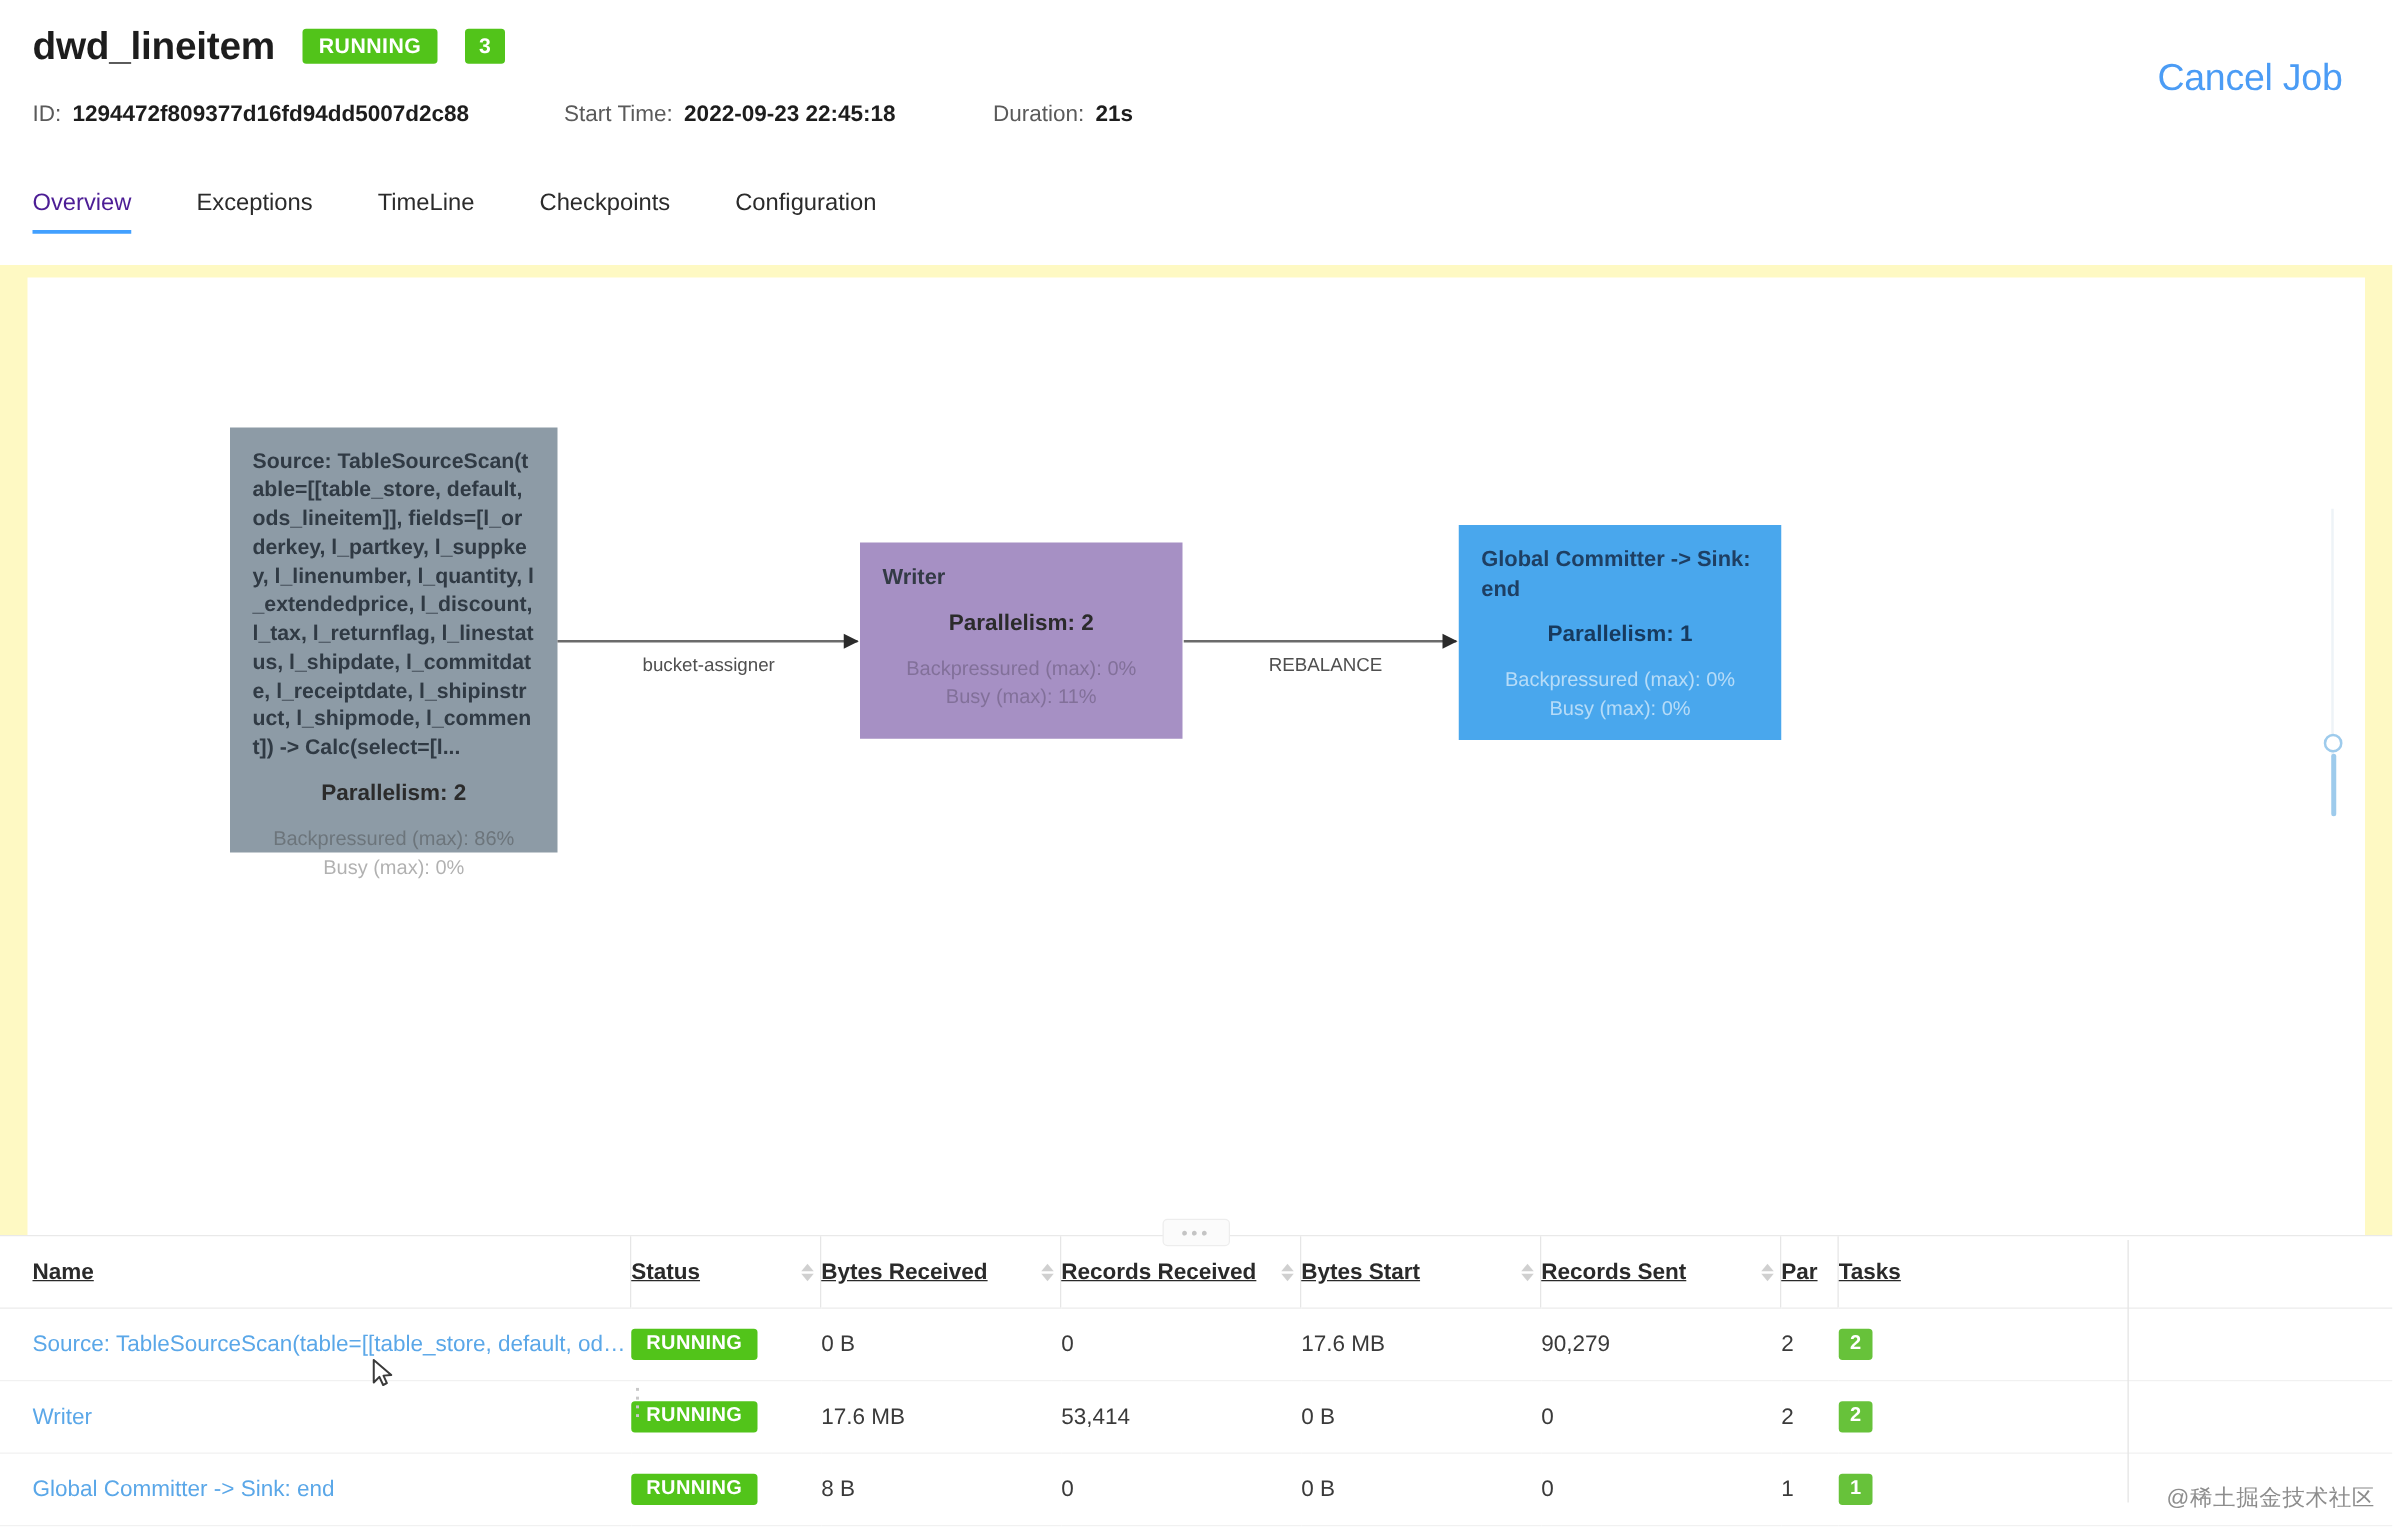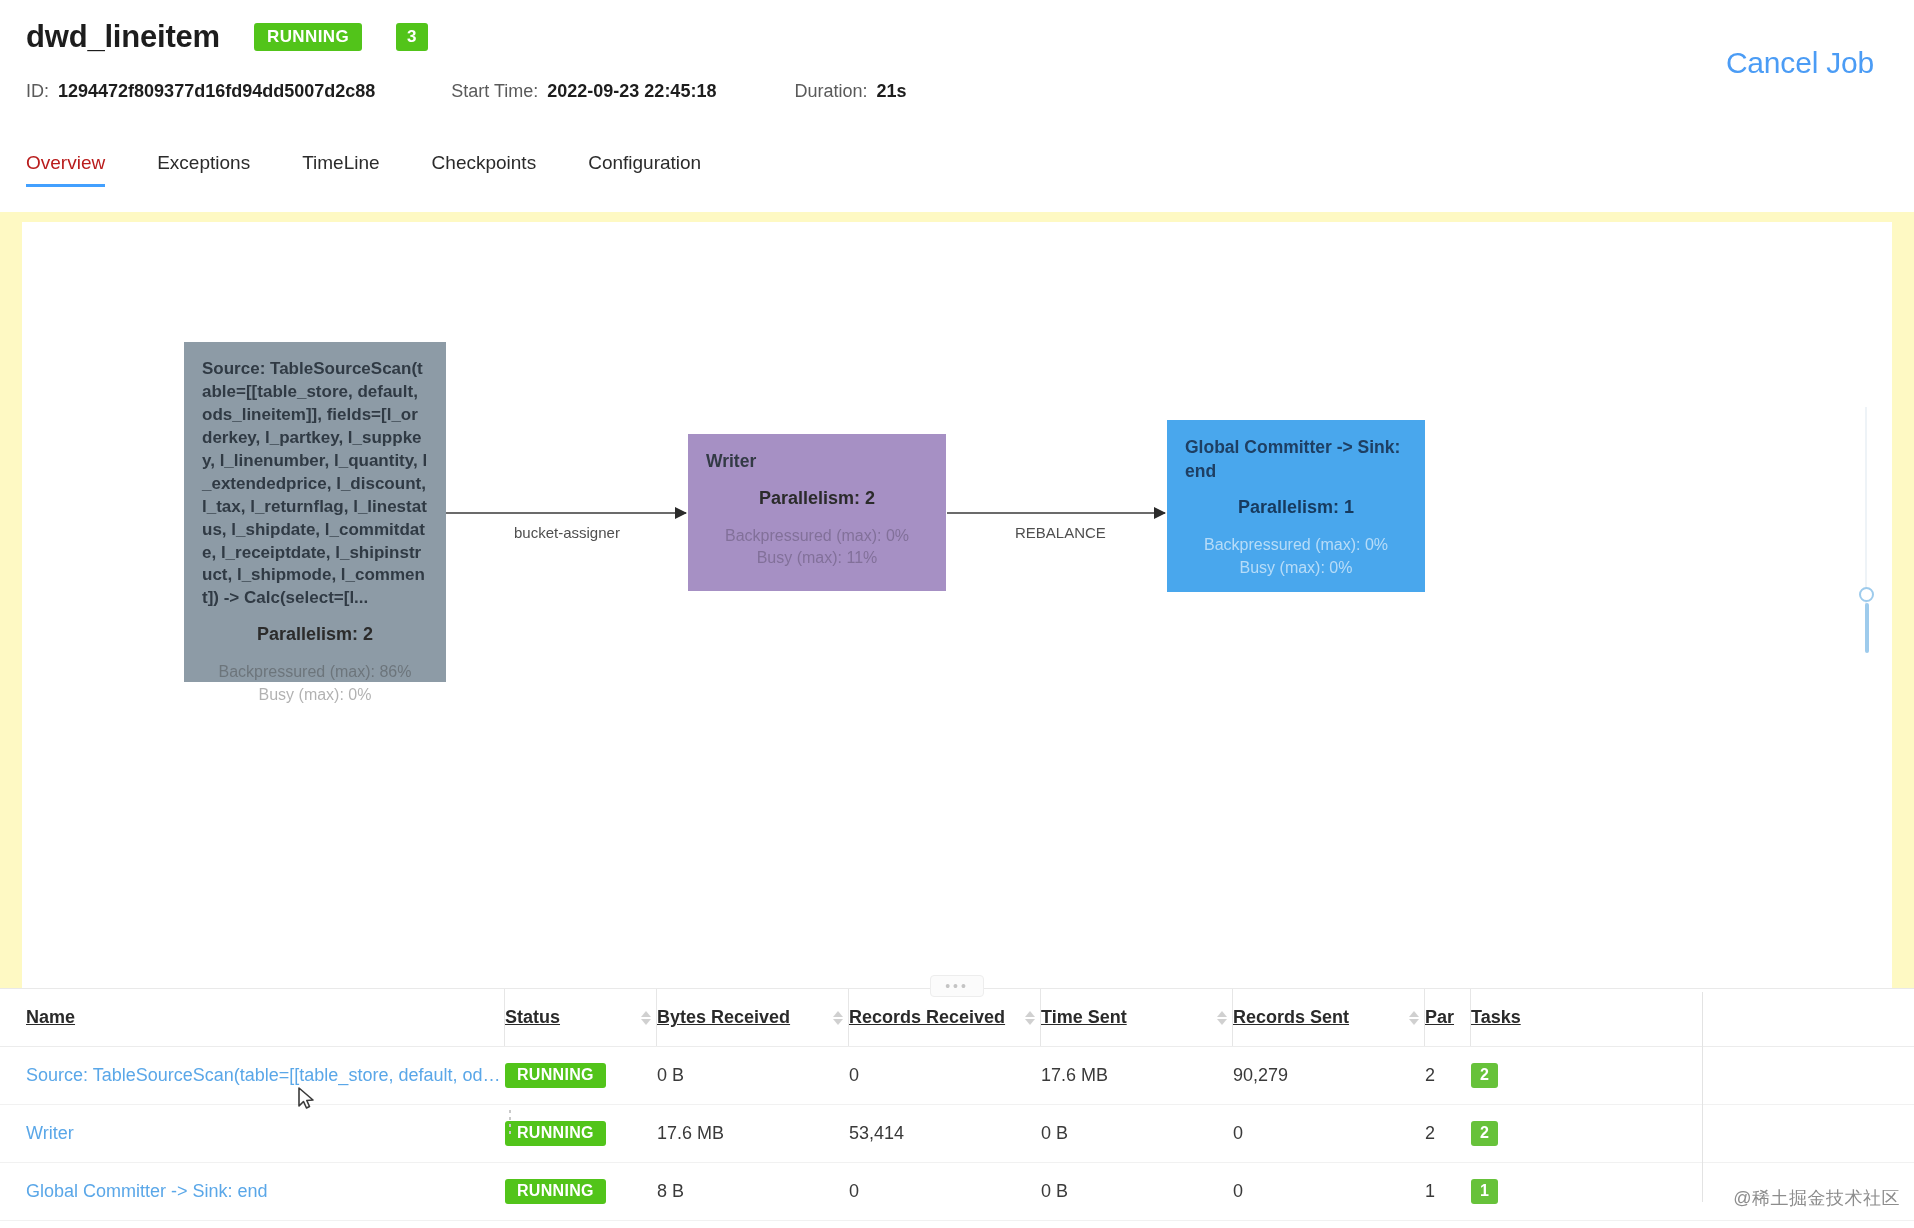--- a/index.html
+++ b/index.html
@@ -6,21 +6,21 @@
   html, body {
     width: 1914px; height: 1228px;
     background: #ffffff;
     font-family: "Liberation Sans", sans-serif;
     overflow: hidden;
   }
   #app { position: relative; width: 1914px; height: 1228px; background:#fff; }
 
   
   .header { position: relative; padding: 12px 26px 0 26px; height: 130px; }
-  .title-row { display: flex; align-items: center; gap: 34px; height: 50px; }
+  .title-row { display: flex; align-items: center; gap: 22px; height: 50px; }
   .job-title {
     font-size: 31px; font-weight: 700; color: #1d1d1d;
     letter-spacing: -0.2px;
   }
   .badge-status {
     background: #52c41a; color: #fff; font-size: 17px; font-weight: 700;
     padding: 5px 13px 6px 13px; border-radius: 3px; letter-spacing: .4px;
     line-height: 1;
   }
   .badge-count {
@@ -41,21 +41,21 @@
     color: #4b9cf5; font-size: 30px; font-weight: 400; cursor: pointer;
     letter-spacing: -0.2px;
   }
 
   
   .tabs { display: flex; gap: 0; padding: 0 26px; margin-top: 18px; position: relative; }
   .tab {
     font-size: 19px; color: #2b2b2b; padding: 4px 0 13px 0; margin-right: 52px;
     cursor: pointer; position: relative;
   }
-  .tab.active { color: #b91c1c; }
+  .tab.active { color: #4c1d95; }
   .tab.active::after {
     content: ""; position: absolute; left: 0; right: 0; bottom: 0;
     height: 3px; background: #42a0ff;
   }
 
   
   .graph-wrap {
     position: absolute; left: 0; right: 0; top: 212px; bottom: 240px;
     background: #fef9c3; padding: 10px 22px 0 22px;
   }
@@ -296,21 +296,21 @@
               <span>Records Received</span>
               <span class="sorter">
                   <i class="up"></i>
                   <i class="down"></i>
                 </span>
             </div>
             <span class="col-divider"></span>
           </th>
           <th class="col-bs">
             <div class="th-inner">
-              <span>Time Sent</span>
+              <span>Bytes Start</span>
               <span class="sorter">
                   <i class="up"></i>
                   <i class="down"></i>
                 </span>
             </div>
             <span class="col-divider"></span>
           </th>
           <th class="col-rs">
             <div class="th-inner">
               <span>Records Sent</span>

